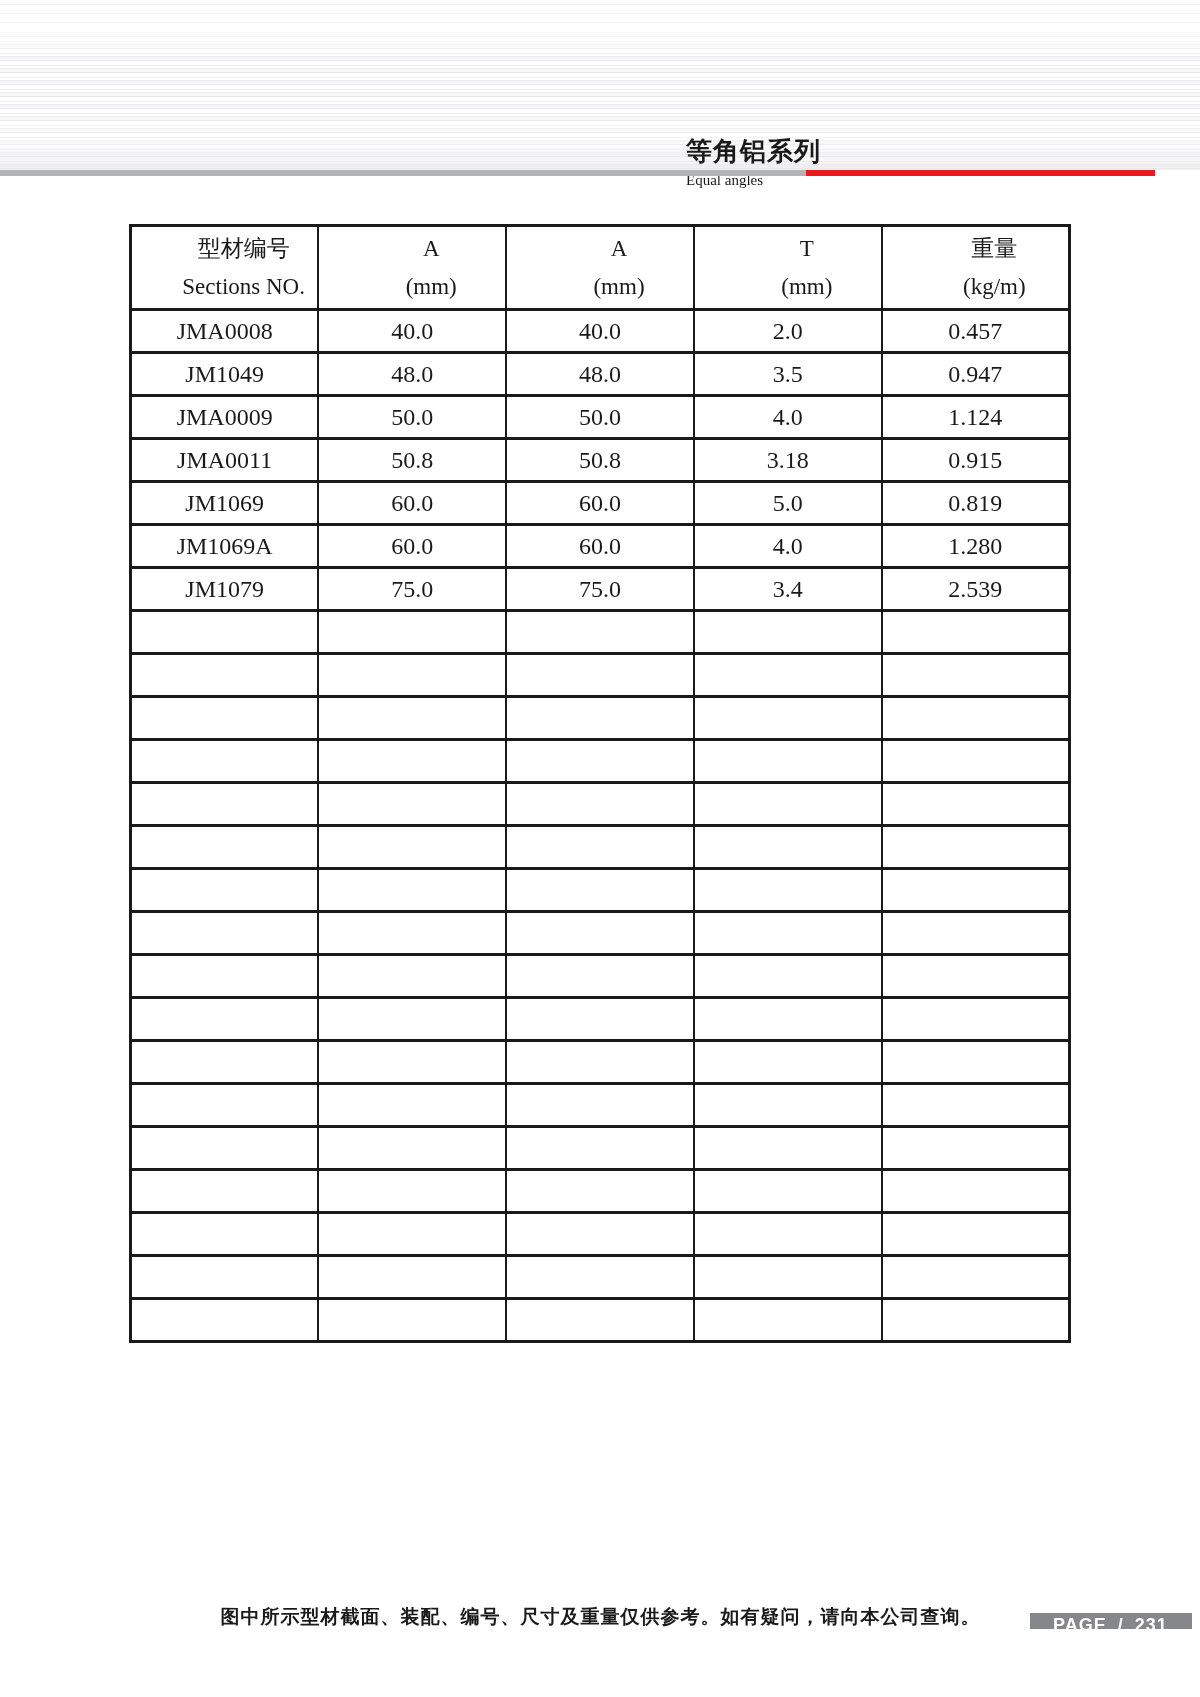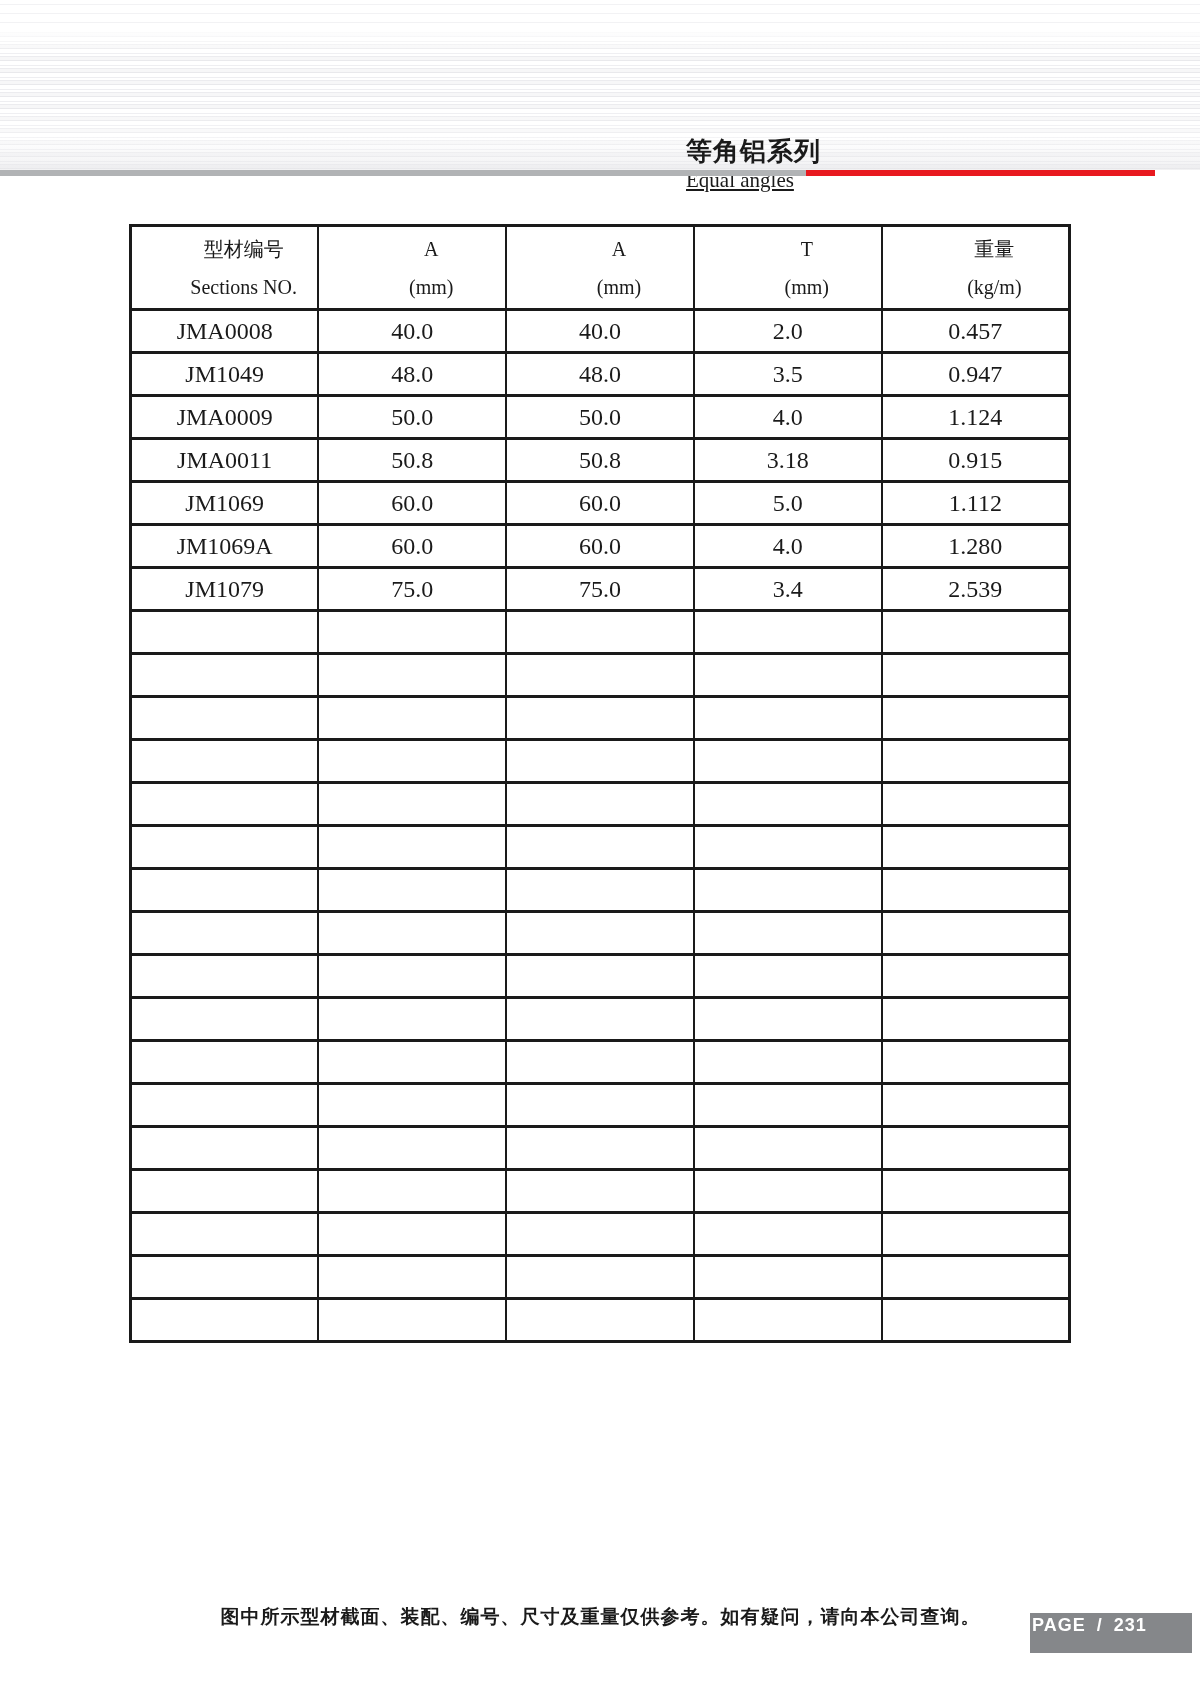--- a/index.html
+++ b/index.html
@@ -37,23 +37,23 @@
         #f2f2f4 4px, #f2f2f4 5px,
         #ffffff 5px, #ffffff 9px);
   }
   .title-block { position: absolute; top: 88px; left: 686px; }
   .title-cn {
     font-size: 26px; font-weight: bold; letter-spacing: 1px;
     font-family: "Liberation Serif", "DejaVu Serif", serif;
     line-height: 32px; white-space: nowrap; margin-top: 48px;
   }
   .title-en {
-    font-size: 21px; font-weight: normal;
-    font-family: "Liberation Serif", "DejaVu Serif", serif;
-    line-height: 24px; white-space: nowrap; text-decoration: underline;
+    font-size: 15px; font-weight: normal;
+    font-family: "Liberation Serif", "DejaVu Serif", serif;
+    line-height: 24px; white-space: nowrap;
   }
   .rule { position: absolute; top: 170px; left: 0; width: 1200px; height: 6px; }
   .rule-gray { position: absolute; left: 0; top: 0; width: 806px; height: 6px; background: #b1b3b5; }
   .rule-red  { position: absolute; left: 806px; top: 0; width: 349px; height: 6px; background: #e8191f; }
 
   
   table.sections {
     position: absolute; left: 129px; top: 224px;
     width: 942px;
     border-collapse: collapse; table-layout: fixed;
@@ -63,48 +63,48 @@
   table.sections th, table.sections td {
     border-left: 2px solid #1a1a1a;
     border-right: 2px solid #1a1a1a;
     border-top: 3px solid #1a1a1a;
     border-bottom: 3px solid #1a1a1a;
     text-align: center; vertical-align: middle;
     font-weight: normal;
     overflow: hidden; white-space: nowrap;
   }
   table.sections { border: 3px solid #1a1a1a; }
-  table.sections th { height: 84px; font-size: 20px; padding-left: 38px; }
+  table.sections th { height: 84px; font-size: 23px; padding-left: 38px; }
   table.sections td { height: 43px; font-size: 24px; }
   th .h-line { display: block; line-height: 38px; }
 
   
   .footer-notes {
     position: absolute; left: 130px; top: 1592px; width: 941px;
     text-align: center;
     margin-top: 13px;
   }
   .note-cn {
     font-family: "Liberation Sans", "DejaVu Sans", sans-serif;
     font-weight: bold; font-size: 19px; line-height: 23px;
     letter-spacing: 1px; white-space: nowrap;
   }
   .note-en {
     font-family: "Liberation Serif", "DejaVu Serif", serif;
     font-size: 20px; line-height: 23px; white-space: nowrap;
   }
   .page-badge {
     position: absolute; left: 1030px; top: 1613px;
-    width: 162px; height: 40px;
+    width: 162px; height: 16px;
     background: #85878a;
     color: #ffffff;
     font-family: "Liberation Sans", "DejaVu Sans", sans-serif;
     font-weight: bold; font-size: 18px; line-height: 25px;
     letter-spacing: 1px; word-spacing: 5px;
-    padding-left: 2px; white-space: nowrap;
+    padding-left: 23px; white-space: nowrap;
   }
 </style>
 </head>
 <body>
 
 <div class="masthead">
   <div class="stripes-faint"></div>
   <div class="stripes"></div>
   <div class="title-block">
     <div class="title-cn">等角铝系列</div>
@@ -175,21 +175,21 @@
         <td>50.8</td>
         <td>50.8</td>
         <td>3.18</td>
         <td>0.915</td>
       </tr>
       <tr>
         <td>JM1069</td>
         <td>60.0</td>
         <td>60.0</td>
         <td>5.0</td>
-        <td>1.112</td>
+        <td>0.819</td>
       </tr>
       <tr>
         <td>JM1069A</td>
         <td>60.0</td>
         <td>60.0</td>
         <td>4.0</td>
         <td>1.280</td>
       </tr>
       <tr>
         <td>JM1079</td>

